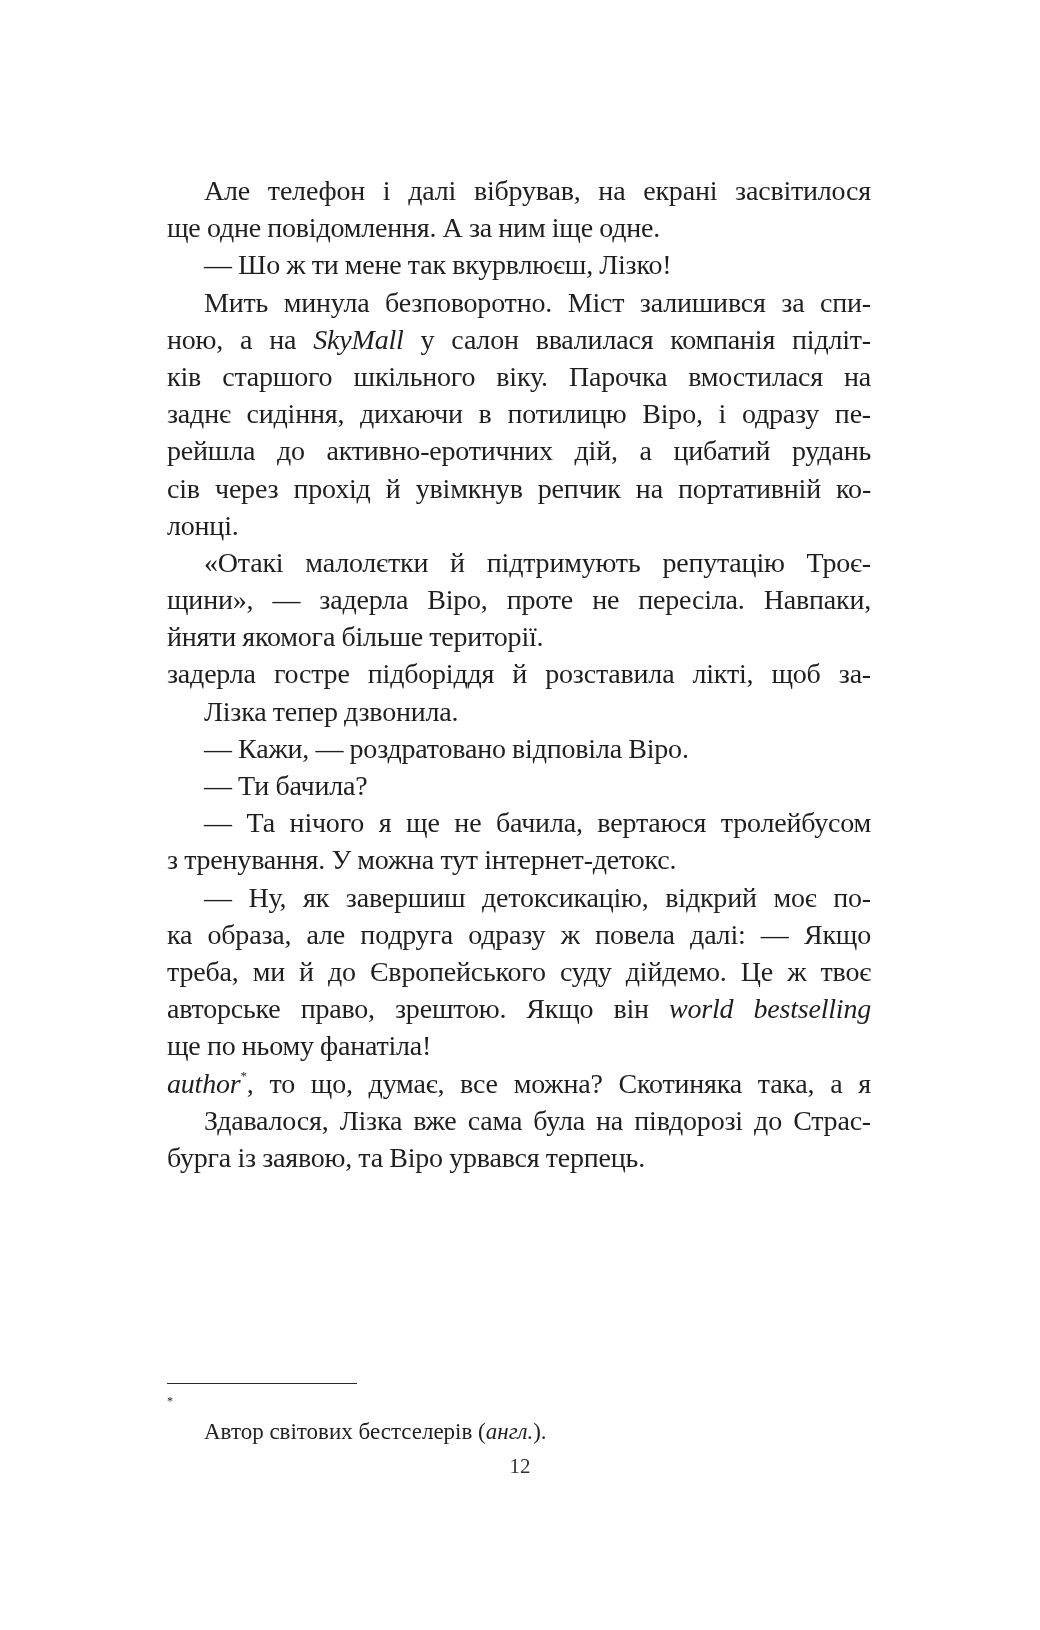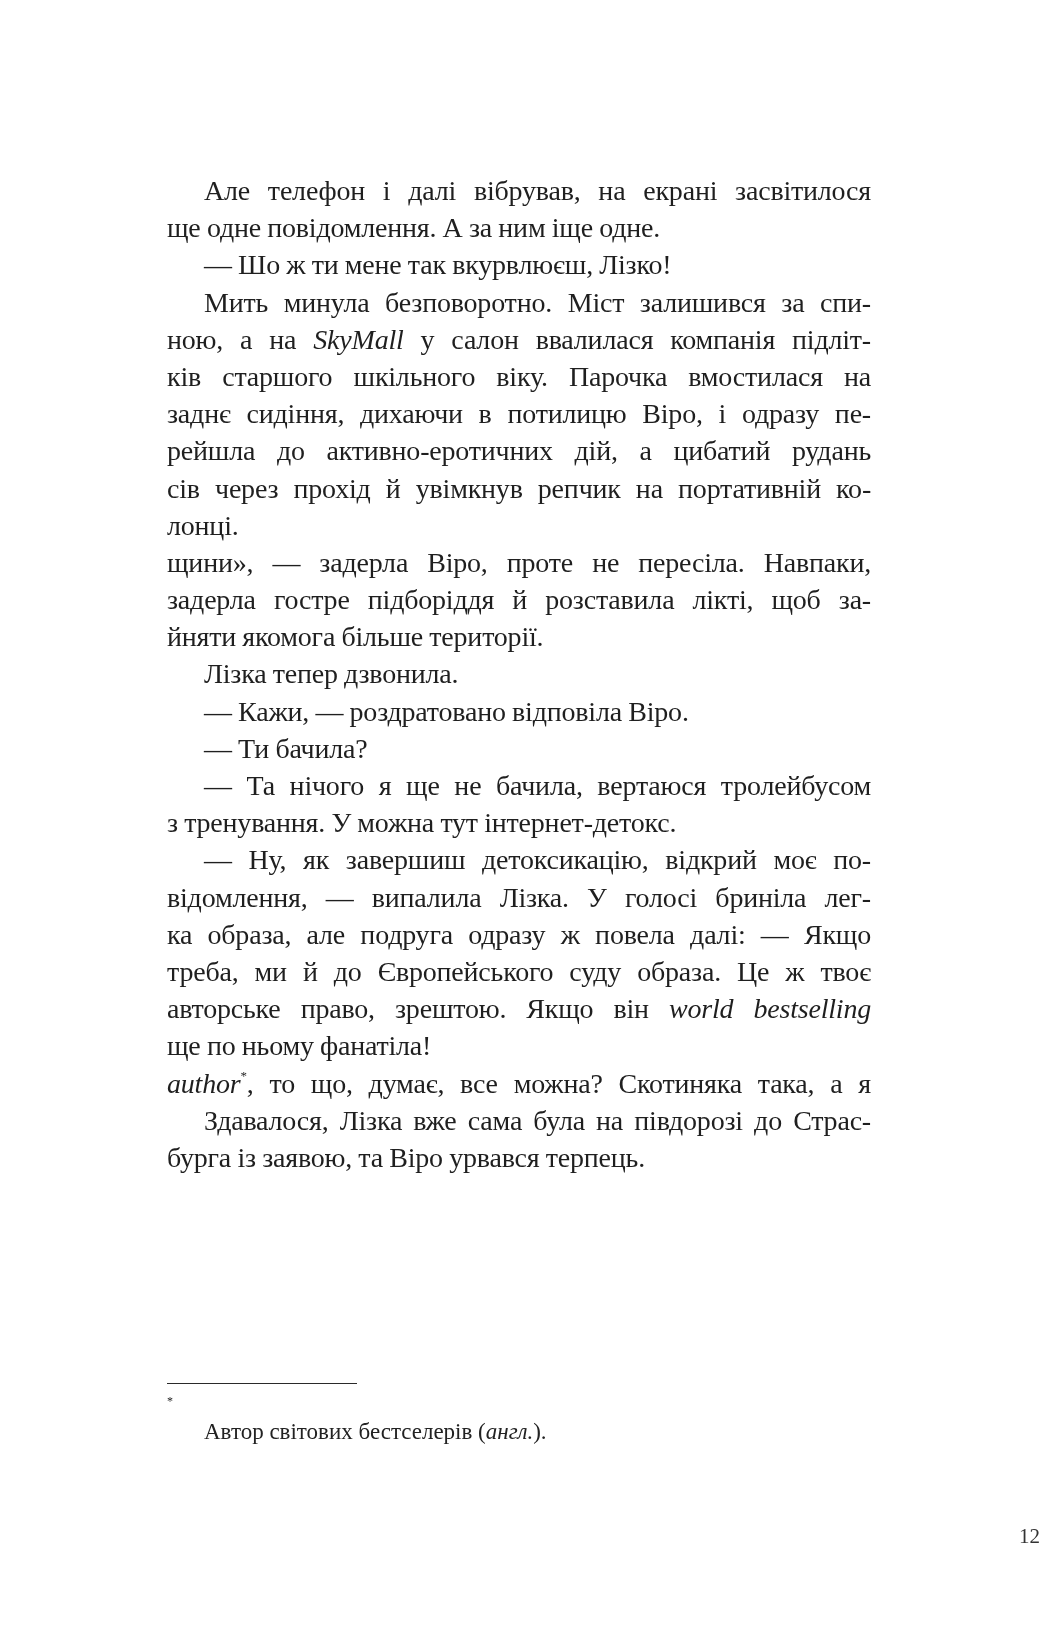--- a/index.html
+++ b/index.html
@@ -81,53 +81,53 @@
       position: absolute;
       left: 37px;
       top: 0;
       white-space: nowrap;
       margin-top: 25px;
     }
     .page-number {
       position: absolute;
       left: 0;
       width: 1040px;
-      top: 1524px;
-      text-align: right;
+      top: 1454px;
+      text-align: center;
       font-size: 21px;
       color: #333;
     }
   </style>
 </head>
 <body>
 
 <div class="page">
   <div class="text-block" id="text-block">
       <span class="line indent"><span>Але телефон і далі вібрував, на екрані засвітилося</span></span>
       <span class="line last"><span>ще одне повідомлення. А за ним іще одне.</span></span>
       <span class="line indent last"><span>— Шо ж ти мене так вкурвлюєш, Лізко!</span></span>
       <span class="line indent"><span>Мить минула безповоротно. Міст залишився за спи-</span></span>
       <span class="line"><span>ною, а на </span><span class="it">SkyMall</span><span> у салон ввалилася компанія підліт-</span></span>
       <span class="line"><span>ків старшого шкільного віку. Парочка вмостилася на</span></span>
       <span class="line"><span>заднє сидіння, дихаючи в потилицю Віро, і одразу пе-</span></span>
       <span class="line"><span>рейшла до активно-еротичних дій, а цибатий рудань</span></span>
       <span class="line"><span>сів через прохід й увімкнув репчик на портативній ко-</span></span>
       <span class="line last"><span>лонці.</span></span>
+      <span class="line indent"><span>«Отакі малолєтки й підтримують репутацію Троє-</span></span>
       <span class="line"><span>щини», — задерла Віро, проте не пересіла. Навпаки,</span></span>
+      <span class="line last"><span>йняти якомога більше території.</span></span>
       <span class="line"><span>задерла гостре підборіддя й розставила лікті, щоб за-</span></span>
-      <span class="line last"><span>йняти якомога більше території.</span></span>
       <span class="line indent last"><span>Лізка тепер дзвонила.</span></span>
       <span class="line indent last"><span>— Кажи, — роздратовано відповіла Віро.</span></span>
       <span class="line indent last"><span>— Ти бачила?</span></span>
       <span class="line indent"><span>— Та нічого я ще не бачила, вертаюся тролейбусом</span></span>
       <span class="line last"><span>з тренування. У можна тут інтернет-детокс.</span></span>
       <span class="line indent"><span>— Ну, як завершиш детоксикацію, відкрий моє по-</span></span>
-      <span class="line"><span>відомлення, — випалила Лізка. У голосі бриніла лег-</span></span>
       <span class="line"><span>ка образа, але подруга одразу ж повела далі: — Якщо</span></span>
-      <span class="line"><span>треба, ми й до Європейського суду образа. Це ж твоє</span></span>
+      <span class="line"><span>треба, ми й до Європейського суду дійдемо. Це ж твоє</span></span>
       <span class="line"><span>авторське право, зрештою. Якщо він </span><span class="it">world bestselling</span></span>
       <span class="line last"><span>ще по ньому фанатіла!</span></span>
       <span class="line"><span class="it">author</span><span class="sup">*</span><span>, то що, думає, все можна? Скотиняка така, а я</span></span>
       <span class="line indent"><span>Здавалося, Лізка вже сама була на півдорозі до Страс-</span></span>
       <span class="line last"><span>бурга із заявою, та Віро урвався терпець.</span></span>
     </div>
 
   <div class="footnote-rule"></div>
 
   <div class="footnote">

